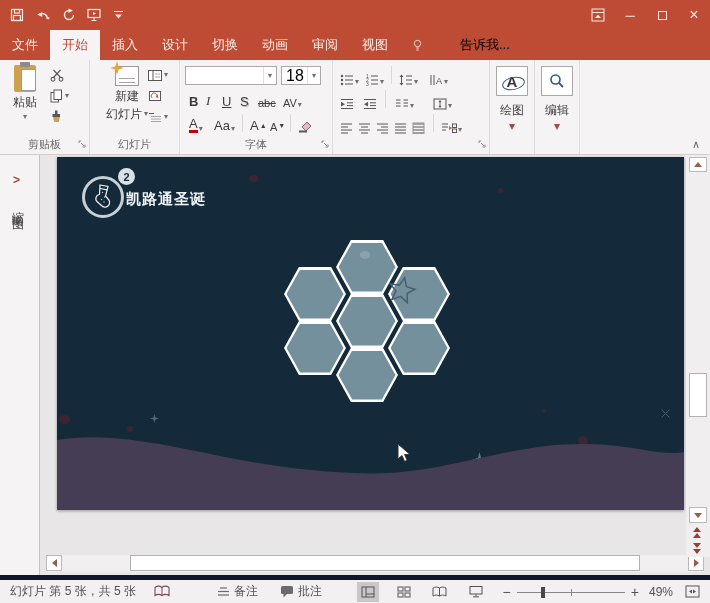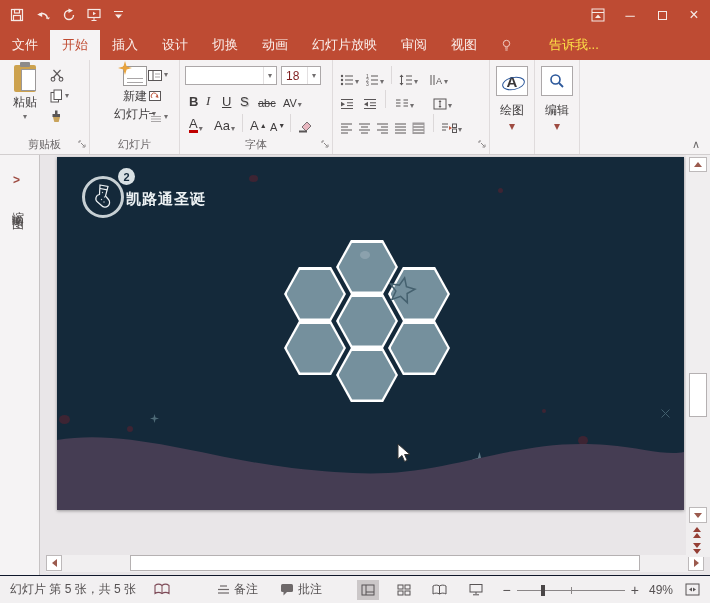--- a/index.html
+++ b/index.html
@@ -12,34 +12,34 @@
   .qat .qbtn { display:flex; align-items:center; cursor:default; }
   .win-title { position:absolute; left:0; right:0; text-align:center; font-size:13px; color:#F6EAE6; }
   .winbtns { margin-left:auto; display:flex; z-index:2; }
   .winbtn { width:32px; height:30px; display:flex; align-items:center; justify-content:center; font-size:13px; color:#F6EAE6; }
   .maxbox { width:9px; height:9px; border:1px solid #F6EAE6; display:inline-block; }
 
   
   .tabsbar { position:absolute; left:0; top:30px; width:710px; height:30px; background:#BE4B33; display:flex; align-items:stretch; font-size:13px; color:#FBEFEB; }
   .tab { padding:0 12px; display:flex; align-items:center; gap:4px; }
   .tab.active { background:#F5F3F4; color:#C04B31; }
-  .tab.dim { color:#fde047;gap:37px; }
+  .tab.dim { color:#000000;gap:37px; }
   .tabs-right { margin-left:auto; display:flex; }
 
   
   .ribbon { position:absolute; left:0; top:60px; width:710px; height:95px; background:#F5F3F4; border-bottom:1px solid #D2CECF; font-size:12px; color:#444142; }
   .rgroup { position:absolute; top:0; height:94px; border-right:1px solid #DFDBDC; }
   .glabel { position:absolute; bottom:2px; left:0; right:0; text-align:center; font-size:11px; color:#6A6667; }
   .launcher { position:absolute; right:3px; bottom:3px; }
   .bigbtn { position:absolute; display:flex; flex-direction:column; align-items:center; gap:2px; }
   .minicol { position:absolute; display:flex; flex-direction:column; gap:7px; }
   .mrow { display:flex; align-items:center; gap:2px; height:14px; }
   .drop { font-size:8px; color:#716E6F; line-height:1; }
   .combo { position:absolute; height:19px; background:#fff; border:1px solid #ACA8A9; display:flex; align-items:center; }
-  .combo .cv { flex:1; padding-left:4px; font-size:12px; color:#7f1d1d; }
+  .combo .cv { flex:1; padding-left:4px; font-size:16px; color:#000000; }
   .combo .cd { width:13px; height:100%; display:flex; align-items:center; justify-content:center; border-left:1px solid #E3E0E1; }
   .fbtn { position:absolute; height:18px; display:flex; align-items:flex-end; gap:1px; font-size:13px; color:#3F3C3D; }
   .sep-v { position:absolute; width:1px; background:#DCD8D9; }
   .boxbtn { position:absolute; width:32px; height:30px; background:#fff; border:1px solid #ACA8A9; display:flex; align-items:center; justify-content:center; }
   .grp-btn-label { position:absolute; left:0; right:0; text-align:center; font-size:12px; color:#3F3C3D; }
   .collapse-chev { position:absolute; right:10px; bottom:3px; font-size:11px; color:#6B6868; }
 
   .paste-board { width:22px; height:27px; background:#CDA24E; border-radius:2px; position:relative; }
   .paste-board:before { content:""; position:absolute; left:6px; top:-3px; width:10px; height:5px; background:#8D8B8A; border-radius:1px; }
   .paste-board:after { content:""; position:absolute; left:7px; top:4px; width:13px; height:20px; background:#fff; border:1px solid #9B9898; }
@@ -80,21 +80,21 @@
   .tri { width:0; height:0; display:inline-block; }
   .tri-up { border-left:4px solid transparent; border-right:4px solid transparent; border-bottom:5px solid #9B5A4E; }
   .tri-down { border-left:4px solid transparent; border-right:4px solid transparent; border-top:5px solid #9B5A4E; }
   .tri-left { border-top:4px solid transparent; border-bottom:4px solid transparent; border-right:5px solid #9B5A4E; }
   .tri-right { border-top:4px solid transparent; border-bottom:4px solid transparent; border-left:5px solid #9B5A4E; }
   .dbl { position:absolute; left:7px; display:flex; flex-direction:column; gap:1px; }
   .dbl .tri-up { border-bottom-color:#953F35; }
   .dbl .tri-down { border-top-color:#953F35; }
 
   
-  .statusbar { position:absolute; left:0; top:575px; width:710px; height:28px; background:#F2F0F1; border-top:1px solid #0f172a; display:flex; align-items:center; font-size:12px; color:#565253; padding:0 10px; }
+  .statusbar { position:absolute; left:0; top:575px; width:710px; height:28px; background:#F2F0F1; border-top:5px solid #0f172a; display:flex; align-items:center; font-size:12px; color:#565253; padding:0 10px; }
   .sitem { display:flex; align-items:center; gap:4px; }
   .viewbtn { width:22px; height:20px; display:flex; align-items:center; justify-content:center; }
   .viewbtn.sel { background:#CBC7C8; }
   .zoomslider { width:108px; height:20px; position:relative; margin:0 6px; }
   .zoomslider .track { position:absolute; left:0; right:0; top:10px; height:1px; background:#8A8687; }
   .zoomslider .tick { position:absolute; left:50%; top:7px; width:1px; height:7px; background:#8A8687; }
   .zoomslider .thumb { position:absolute; left:22%; top:5px; width:4px; height:11px; background:#4A4647; }
   .icn { display:flex; align-items:center; justify-content:center; }
 </style>
 </head>
@@ -155,21 +155,20 @@
   </div>
 </div>
 
 <div class="tabsbar">
   <span class="tab">文件</span>
   <span class="tab active">开始</span>
   <span class="tab">插入</span>
   <span class="tab">设计</span>
   <span class="tab">切换</span>
   <span class="tab">动画</span>
-  <span class="tab">幻灯片放映</span>
   <span class="tab">审阅</span>
   <span class="tab">视图</span>
   <span class="tab dim">
     <span class="icn">
         <svg width="11" height="13">
           <circle cx="5.5" cy="4.5" r="3.2" fill="none" stroke="#F2CDC2"></circle>
           <line x1="4" y1="9" x2="7" y2="9" stroke="#F2CDC2"></line>
           <line x1="4.3" y1="11" x2="6.7" y2="11" stroke="#F2CDC2"></line>
         </svg>
       </span>
@@ -217,21 +216,21 @@
           <g stroke="#8A8687" fill="none">
             <path d="M1,3 V1 H3"></path>
             <path d="M3,3 L6,6"></path>
             <path d="M7,4.5 V7 H4.5"></path>
           </g>
         </svg></span>
     <div class="glabel">剪贴板</div>
   </div>
 
   <div class="rgroup" style="left:90px;width:90px;">
-    <div class="bigbtn" style="left:20px;top:6px;width:50px;">
+    <div class="bigbtn" style="left:12px;top:6px;width:50px;">
       <span class="newslide-ic">
           <svg width="14" height="14" style="position:absolute;left:-6px;top:-6px;">
             <polygon points="7,0 8.6,5.4 14,7 8.6,8.6 7,14 5.4,8.6 0,7 5.4,5.4" fill="#E8A33D"></polygon>
           </svg>
         </span>
       <span>新建</span>
       <span class="mrow">
           <span>幻灯片</span>
           <span class="drop">▾</span>
         </span>

